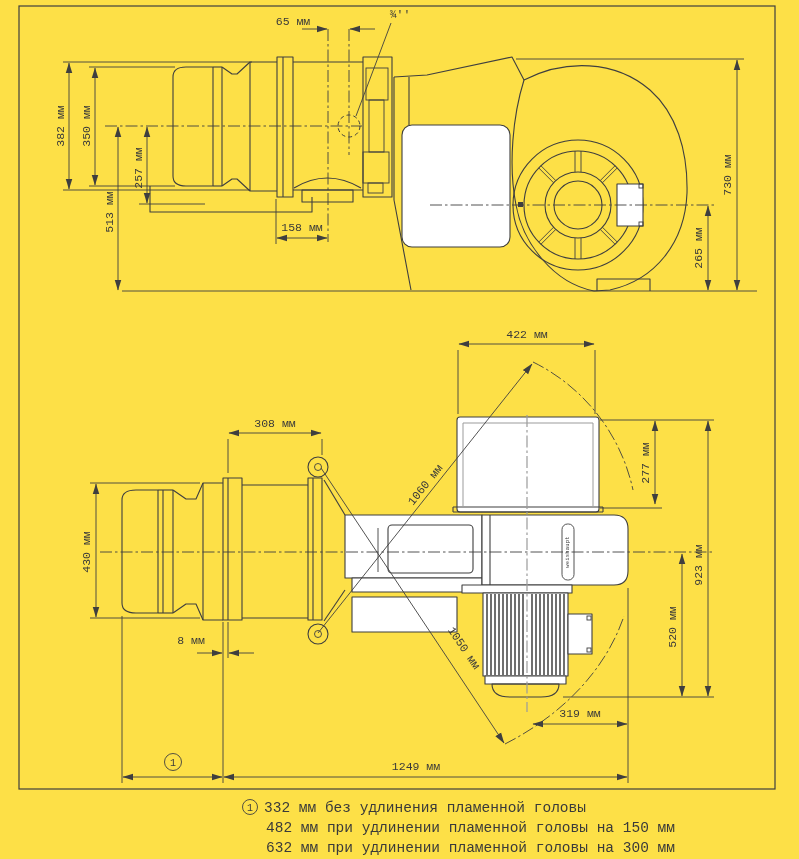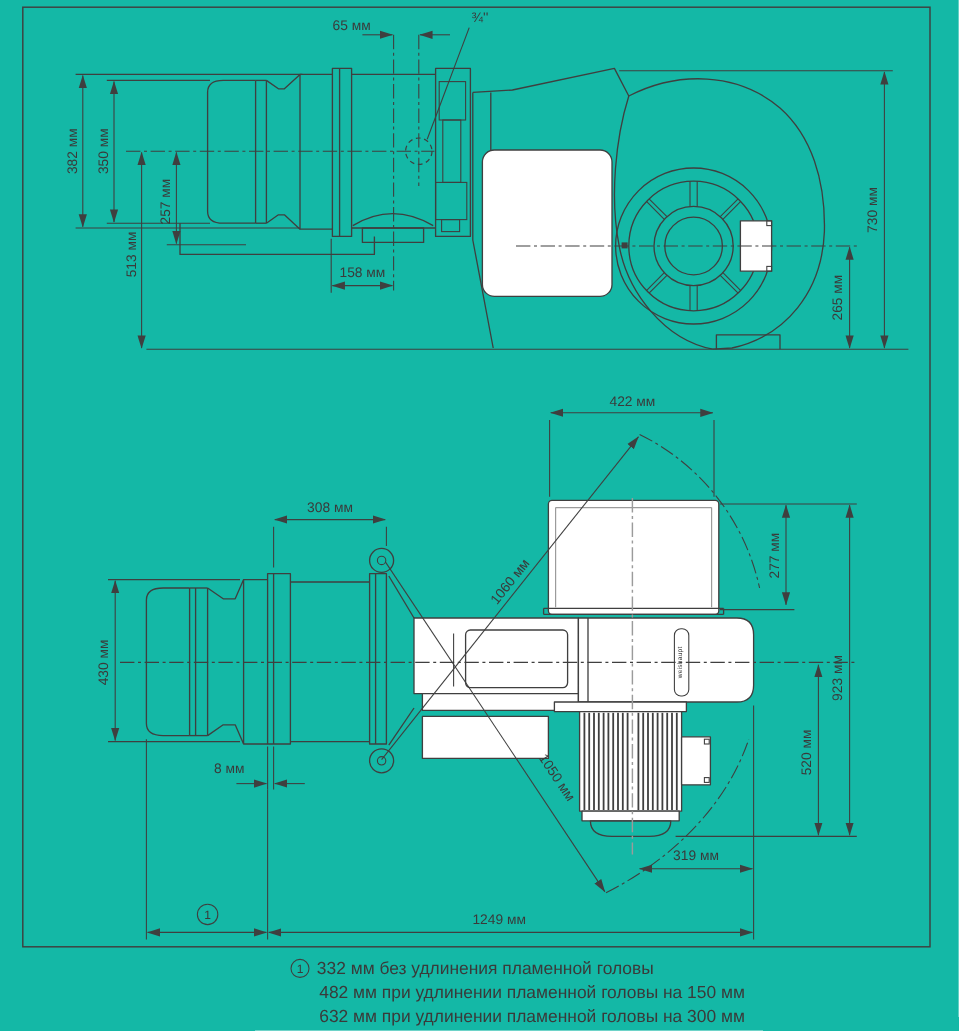--- a/index.html
+++ b/index.html
@@ -1,16 +1,16 @@
 <!DOCTYPE html>
 <html><head>
 <meta charset="utf-8">
 <style>
   html,body{margin:0;padding:0;background:#ffffff;}
-  .page{position:relative;width:799px;height:859px;background:#14b8a6;font-family:Liberation Sans, sans-serif;}
+  .page{position:relative;width:799px;height:859px;background:#fde047;font-family:Liberation Mono, monospace;}
   svg{display:block;}
   .ln{stroke:#3f3f3f;stroke-width:1.1;fill:none;stroke-linecap:butt;stroke-linejoin:round;}
   .thin{stroke:#3f3f3f;stroke-width:0.9;fill:none;}
   .white{fill:#ffffff;}
   .cl{stroke:#3f3f3f;stroke-width:0.9;fill:none;stroke-dasharray:12 3 2.5 3;}
   .clg{stroke:#9b9b9b;stroke-width:1.2;fill:none;stroke-dasharray:12 3 2.5 3;}
   .gln{stroke:#9b9b9b;stroke-width:1;fill:none;}
   .dim{stroke:#3f3f3f;stroke-width:0.9;fill:none;}
   .dash{stroke:#3f3f3f;stroke-width:1;fill:none;stroke-dasharray:4 3;}
   .txtm{font-size:11.5px;fill:#3a3a3a;text-anchor:middle;}

